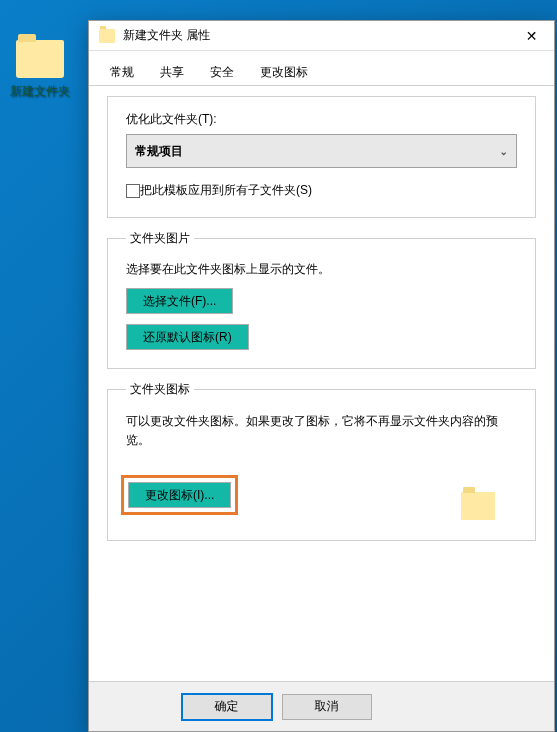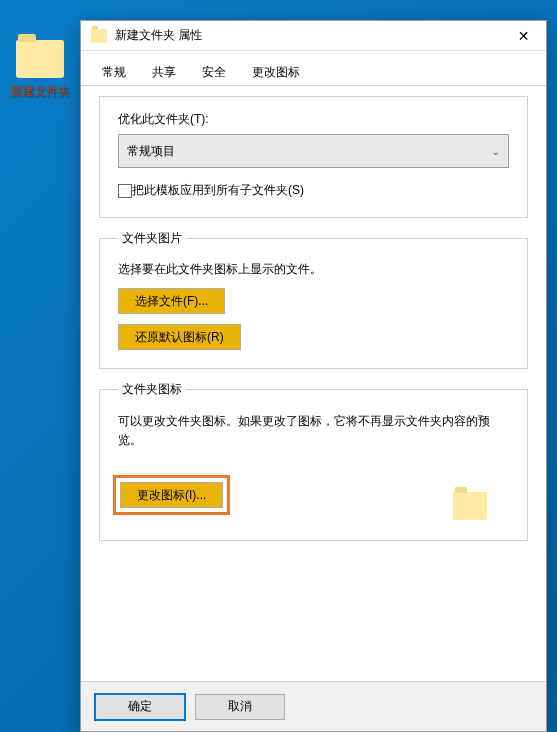--- a/index.html
+++ b/index.html
@@ -11,21 +11,21 @@
   font-size: 12px;
   position: relative;
   overflow: hidden;
 }
 .desktop-icon {
   position: absolute;
   left: 5px;
   top: 40px;
   text-align: center;
   width: 70px;
-  color: #c2410c;
+  color: #14532d;
 }
 .desktop-icon .folder {
   width: 48px;
   height: 38px;
   margin: 0 auto 5px;
   background: #ffe9a3;
   border-radius: 2px 2px 3px 3px;
   position: relative;
 }
 .desktop-icon .folder::before {
@@ -37,21 +37,21 @@
   height: 8px;
   background: #f5d882;
   border-radius: 2px 2px 0 0;
 }
 .desktop-icon-label {
   font-size: 12px;
   text-shadow: 1px 1px 2px rgba(0,0,0,0.6);
 }
 .dialog {
   position: absolute;
-  left: 80px;
+  left: 88px;
   top: 20px;
   width: 467px;
   height: 712px;
   background: #fff;
   border: 1px solid #9a9a9a;
   box-shadow: 0 4px 20px rgba(0,0,0,0.3);
 }
 .titlebar {
   height: 30px;
   background: #fff;
@@ -136,41 +136,42 @@
   height: 26px;
   border: 1px solid #a0a0a0;
   background: #e8e8e8;
   display: flex;
   align-items: center;
   padding: 16px 8px;
   position: relative;
   cursor: pointer;
   margin-bottom: 14px;
   justify-content: space-between;
+  font-weight: bold;
 }
 .dropdown-chevron {
   font-size: 10px;
   color: #555;
 }
 .checkbox-row {
   display: flex;
   align-items: center;
   gap: 0;
 }
 .checkbox {
   width: 14px;
   height: 14px;
   border: 1px solid #666;
   background: #fff;
   cursor: pointer;
 }
 .btn {
   height: 26px;
   padding: 8px 16px;
-  background: #eab308;
+  background: #14b8a6;
   border: 1px solid #adadad;
   cursor: pointer;
   font-family: inherit;
   font-size: 12px;
   display: inline-flex;
   align-items: center;
   justify-content: center;
 }
 .btn-row {
   margin-bottom: 10px;
@@ -214,21 +215,21 @@
 .dialog-footer {
   position: absolute;
   bottom: 0;
   left: 0;
   right: 0;
   height: 50px;
   border-top: 1px solid #d0d0d0;
   background: #f0f0f0;
   display: flex;
   align-items: center;
-  justify-content: flex-start;
+  justify-content: center;
   gap: 10px;
   padding: 0 14px;
 }
 .footer-btn {
   width: 90px;
   height: 26px;
   background: #e1e1e1;
   border: 1px solid #adadad;
   cursor: pointer;
   font-family: inherit;

